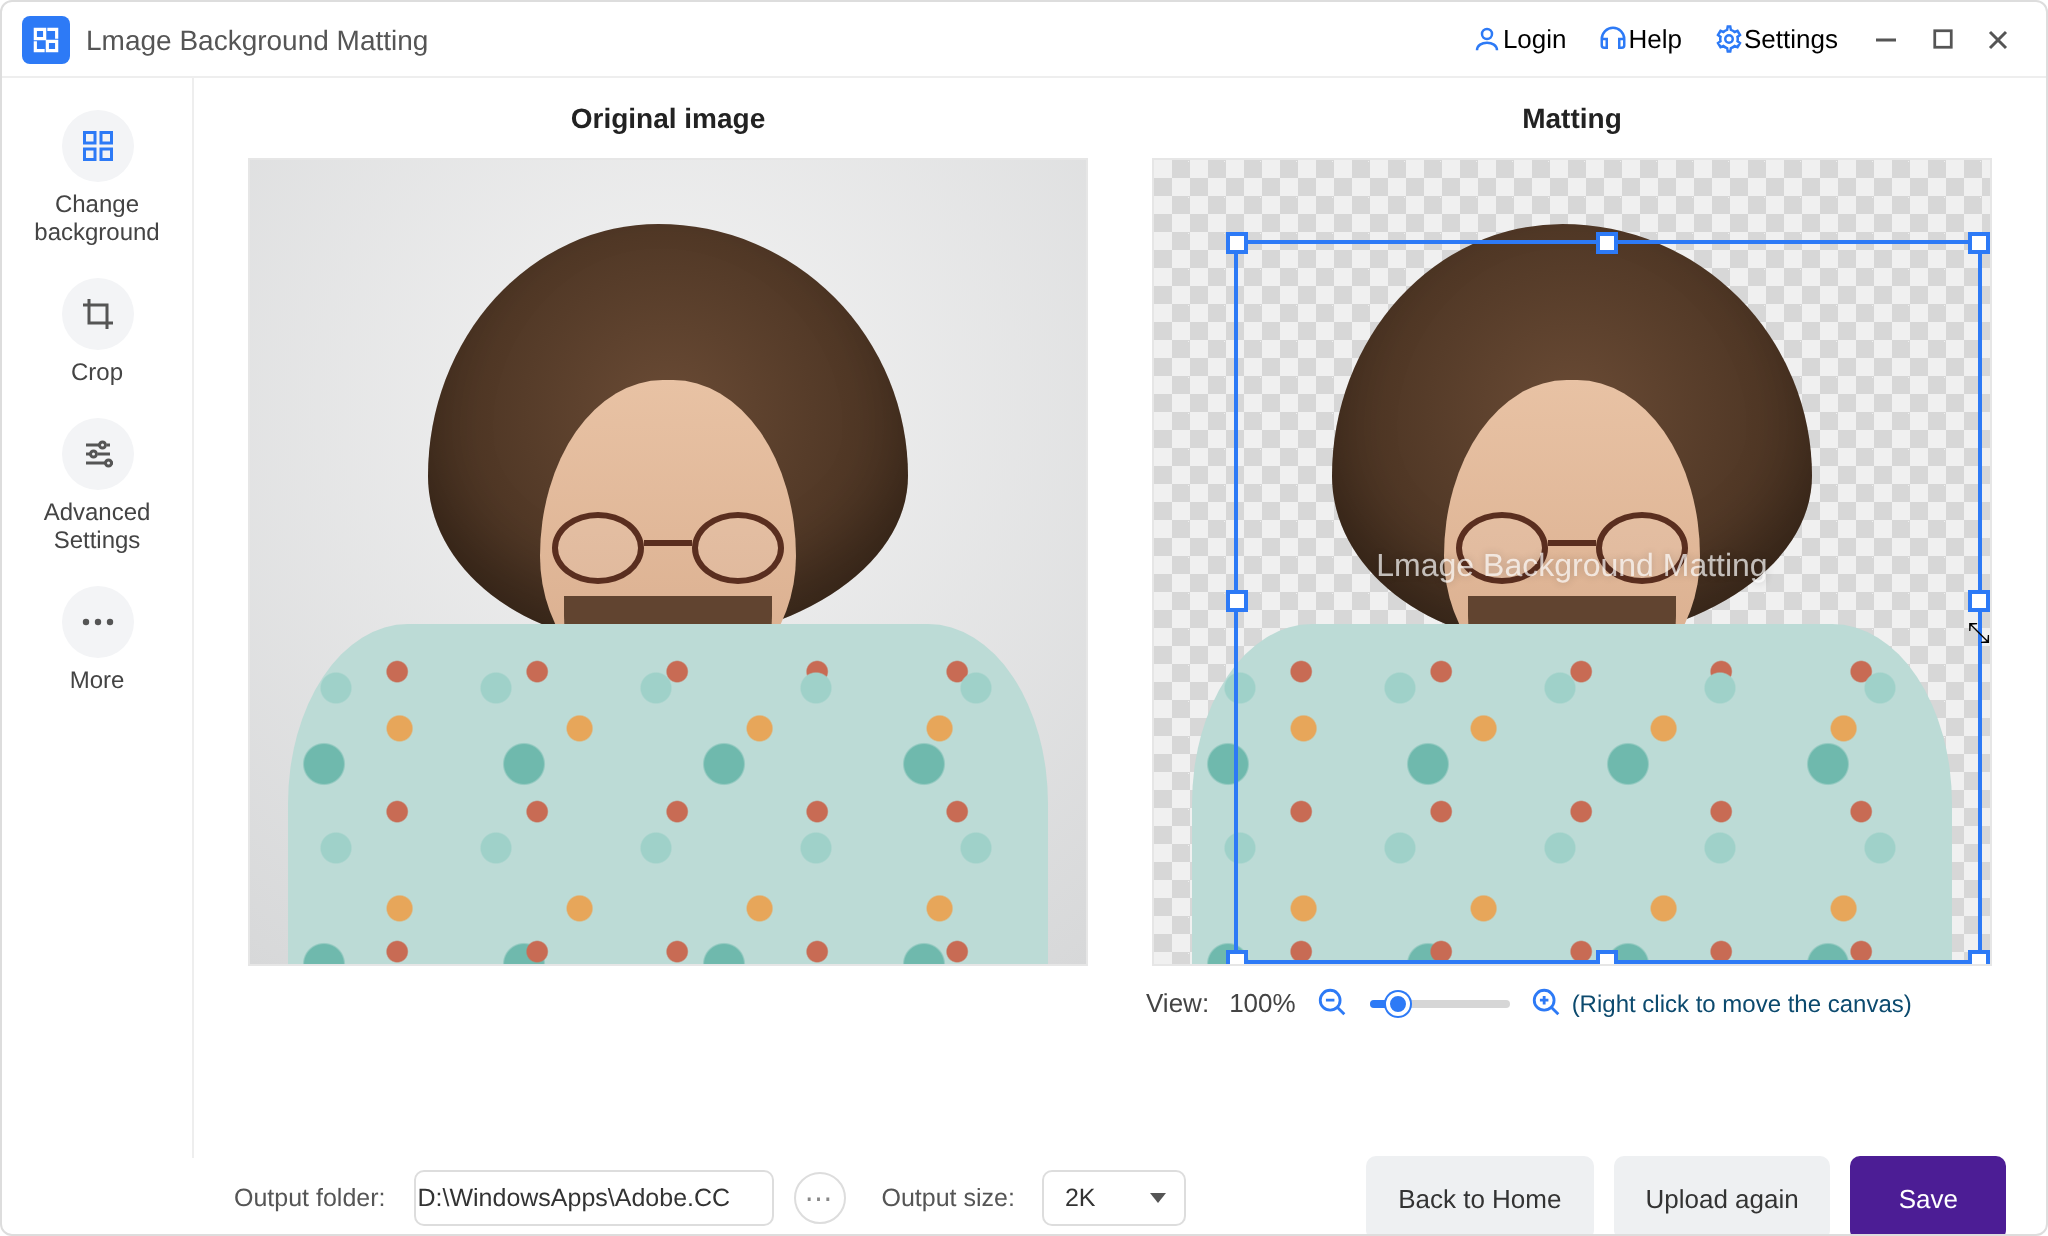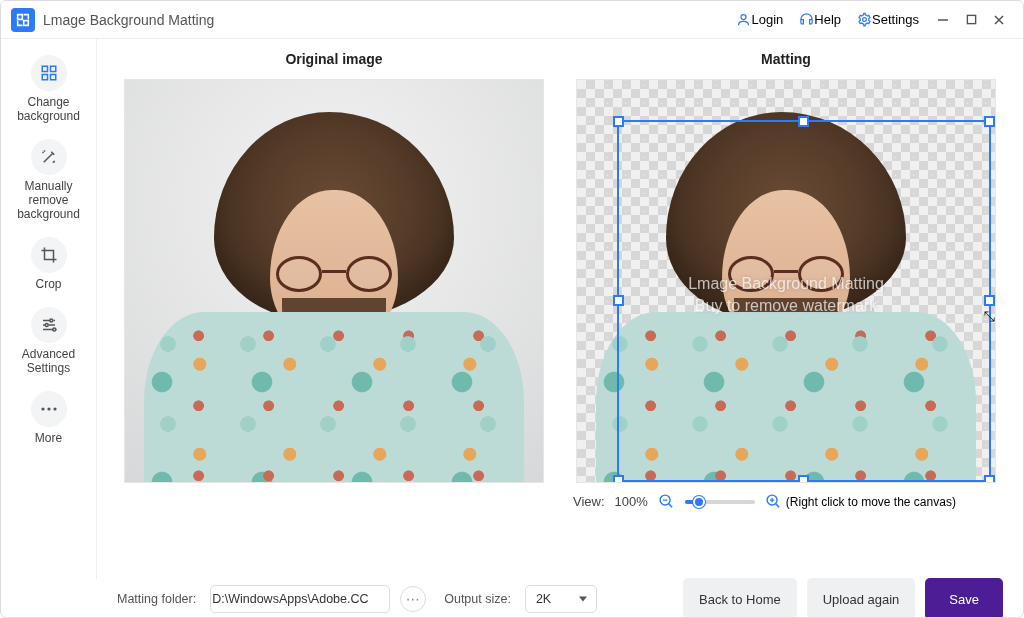--- a/index.html
+++ b/index.html
@@ -74,21 +74,21 @@
 .watermark { position:absolute; left:0; right:0; top:48%; text-align:center; color:rgba(255,255,255,.7); font-size:16px; font-weight:500; text-shadow:0 0 4px rgba(0,0,0,.2); pointer-events:none; line-height:1.4; }
 .cursor { position:absolute; right:-6px; top:52%; font-size:14px; color:#000; pointer-events:none; }
 
 
 .zoom-row { display:flex; flex-direction:row; align-items:center; margin-top:10px; gap:4px; align-self: stretch; }
 .zoom-controls { display:flex; align-items:center; gap:10px; justify-content:center; color:#444; }
 .zoom-controls svg { cursor:pointer; }
 .slider { position:relative; width:70px; height:4px; background:#d6d6d6; border-radius:2px; }
 .slider-fill { position:absolute; left:0; top:0; height:4px; width:20%; background:#2d7af6; border-radius:2px; }
 .slider-thumb { position:absolute; left:20%; top:50%; width:12px; height:12px; background:#2d7af6; border-radius:50%; transform:translate(-50%,-50%); border:2px solid #fff; box-shadow:0 0 0 1px #2d7af6; }
-.hint { font-size:12px; color:#000000; }
+.hint { font-size:12px; color:#0c4a6e; }
 
 
 .bottombar { height:40px; display:flex; align-items:center; padding:0 20px 0 116px; gap:10px; font-size:12.5px; color:#333; }
 .field-label { color:#555; margin-right:4px; }
 .field-input { height:28px; border:1px solid #ddd; border-radius:5px; padding:0 1px; font-size:12.5px; color:#333; background:#fff; width:180px; }
 .ellips-btn { width:26px; height:26px; border:1px solid #ddd; border-radius:50%; display:flex; align-items:center; justify-content:center; color:#888; cursor:pointer; font-size:14px; letter-spacing:1px; }
 .select { height:28px; border:1px solid #ddd; border-radius:5px; padding:0 26px 0 10px; font-size:12.5px; position:relative; display:flex; align-items:center; width:72px; cursor:pointer; }
 .select::after { content:""; position:absolute; right:9px; top:50%; width:0;height:0;border-left:4px solid transparent;border-right:4px solid transparent;border-top:5px solid #555; transform:translateY(-50%); }
 .bottombar .spacer { flex:1; }
 .btn { height:42px; padding:0 16px; border-radius:5px; font-size:13px; display:flex; align-items:center; cursor:pointer; border:none; }
@@ -154,28 +154,20 @@
             <rect x="14" y="3" width="7" height="7"></rect>
             <rect x="3" y="14" width="7" height="7"></rect>
             <rect x="14" y="14" width="7" height="7"></rect>
           </svg>
         </div>
       <span>Change background</span>
     </div>
     <div class="side-item">
       <div class="side-icon">
           <svg width="18" height="18" viewBox="0 0 24 24" fill="none" stroke="#555" stroke-width="2">
-            <path d="M5 19L17 7M15 5l4 4M6 3v2M3 6h2M19 17v2M17 19h2"></path>
-          </svg>
-        </div>
-      <span>Manually remove background</span>
-    </div>
-    <div class="side-item">
-      <div class="side-icon">
-          <svg width="18" height="18" viewBox="0 0 24 24" fill="none" stroke="#555" stroke-width="2">
             <path d="M6 2v16h16M2 6h16v16"></path>
           </svg>
         </div>
       <span>Crop</span>
     </div>
     <div class="side-item">
       <div class="side-icon">
           <svg width="18" height="18" viewBox="0 0 24 24" fill="none" stroke="#555" stroke-width="2">
             <path d="M4 6h10M18 6h2M4 12h4M12 12h8M4 18h14M22 18h-1"></path>
             <circle cx="15" cy="6" r="2"></circle>
@@ -218,21 +210,20 @@
         <div class="img-box checker">
           <div class="portrait"></div>
           <div class="beard"></div>
           <div class="glasses">
               <i></i>
               <i></i>
             </div>
           <div class="shirt"></div>
           <div class="watermark">
             <div>Lmage Background Matting</div>
-            <div>Buy to remove watermark</div>
           </div>
           <div class="sel">
             <div class="handle h-tl"></div>
             <div class="handle h-tm"></div>
             <div class="handle h-tr"></div>
             <div class="handle h-ml"></div>
             <div class="handle h-mr"></div>
             <div class="handle h-bl"></div>
             <div class="handle h-bm"></div>
             <div class="handle h-br"></div>
@@ -257,21 +248,21 @@
               </svg>
           </div>
           <div class="hint">(Right click to move the canvas)</div>
         </div>
       </div>
     </div>
   </div>
 </div>
 
 <div class="bottombar">
-  <span class="field-label">Matting folder:</span>
+  <span class="field-label">Output folder:</span>
   <input class="field-input" value="D:\WindowsApps\Adobe.CC" style="">
   <div class="ellips-btn">⋯</div>
   <span class="field-label" style="margin-left:8px">Output size:</span>
   <div class="select">
       <span>2K</span>
     </div>
   <div class="spacer"></div>
   <button class="btn btn-gray">Back to Home</button>
   <button class="btn btn-gray">Upload again</button>
   <button class="btn btn-blue">Save</button>

